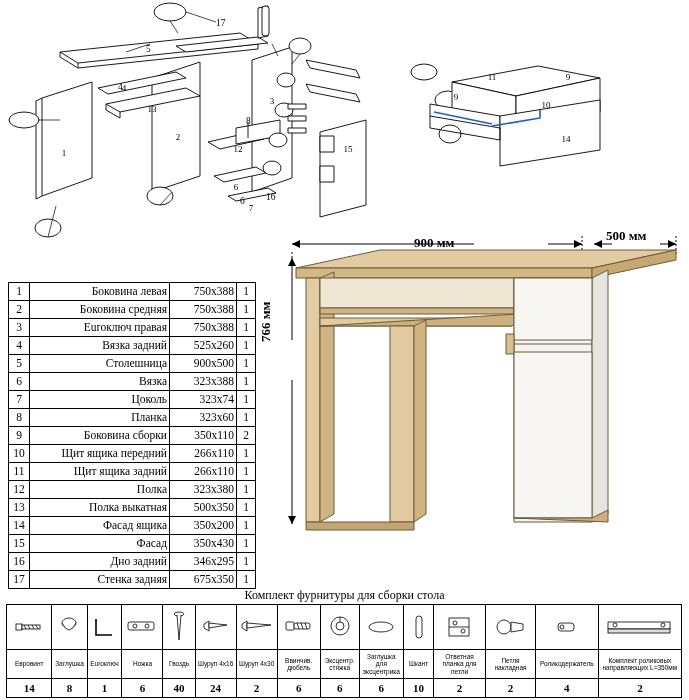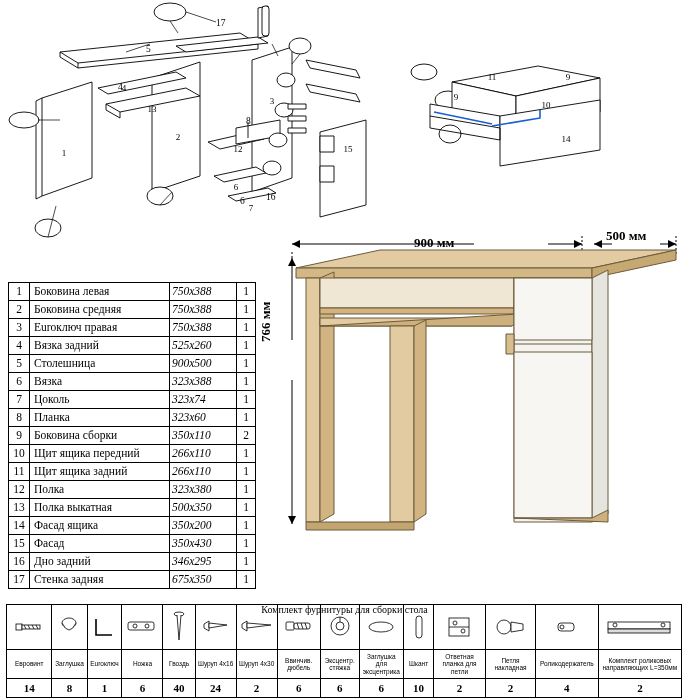--- a/index.html
+++ b/index.html
@@ -15,32 +15,32 @@
 
   
   .parts-table{
     position:absolute;left:8px;top:282px;width:248px;
     border-collapse:collapse;font-size:11.5px;
   }
   .parts-table td{
     border:1px solid #000;padding:1px 2px;height:15px;line-height:13px;
   }
   .parts-table td.num{width:16px;text-align:center;}
-  .parts-table td.name{padding-left:4px;}
-  .parts-table td.size{width:62px;text-align:left;font-style:italic;}
+  .parts-table td.name{padding-left:4px;text-align:right;}
+  .parts-table td.size{width:62px;text-align:right;}
   .parts-table td.qty{width:14px;text-align:center;}
 
   
   .desk-area{position:absolute;left:262px;top:222px;width:420px;height:340px;}
   .dim-label{position:absolute;font-size:13px;font-weight:bold;font-family:"Liberation Serif",serif;}
 
   
   .kit-title{
-    position:absolute;left:0;top:604px;width:689px;text-align:center;
-    font-size:10px;
+    position:absolute;left:0;top:588px;width:689px;text-align:center;
+    font-size:12px;
   }
   .kit-table{
     position:absolute;left:6px;top:604px;width:676px;
     border-collapse:collapse;font-size:6.5px;font-family:"Liberation Sans",sans-serif;
   }
   .kit-table td{border:1px solid #000;text-align:center;vertical-align:middle;}
   .kit-table tr.icons td{height:42px;}
   .kit-table tr.names td{height:26px;line-height:7.5px;padding:1px;}
   .kit-table tr.counts td{height:16px;font-size:11px;font-weight:bold;font-family:"Liberation Serif",serif;}
 

